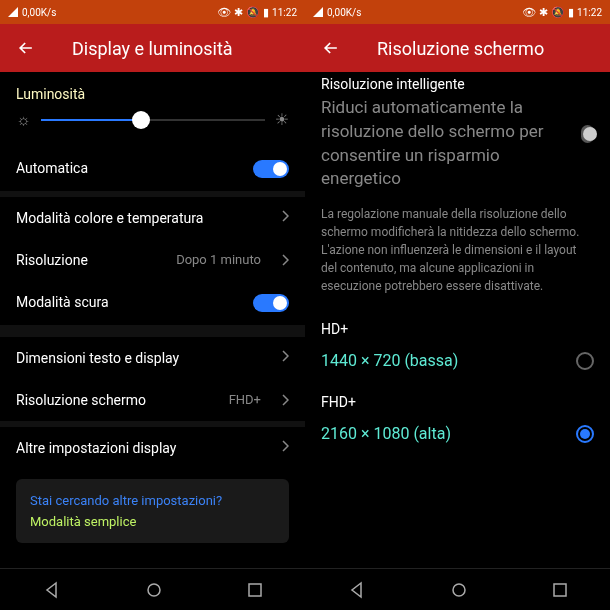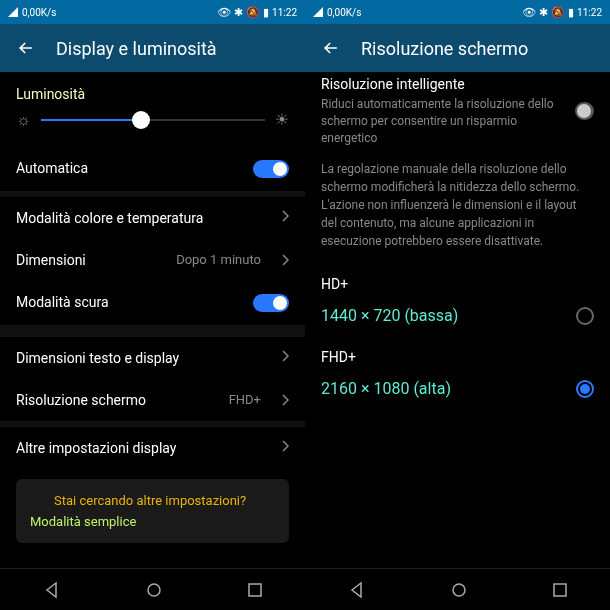--- a/index.html
+++ b/index.html
@@ -1,23 +1,23 @@
 <!DOCTYPE html>
 <html><head>
 <meta charset="utf-8">
 <style>
 * { margin: 0; padding: 0; box-sizing: border-box; }
 body { display: flex; background: #fff; font-family: -apple-system, Roboto, sans-serif; }
 .phone { width: 305px; height: 610px; background: #000; display: flex; flex-direction: column; color: #fff; position: relative; }
-.status-bar { height: 24px; display: flex; align-items: center; justify-content: space-between; padding: 0 8px; font-size: 11px; background: #0369a1; }
+.status-bar { height: 24px; display: flex; align-items: center; justify-content: space-between; padding: 0 8px; font-size: 11px; background: #c2410c; }
 .status-left { display: flex; align-items: center; gap: 4px; }
 .status-right { display: flex; align-items: center; gap: 3px; }
 .signal-icon { width: 10px; height: 10px; }
 .status-text { font-size: 10px; }
-.header { height: 48px; display: flex; align-items: center; padding: 0 16px; gap: 20px; background: #0c4a6e; }
+.header { height: 48px; display: flex; align-items: center; padding: 0 16px; gap: 36px; background: #b91c1c; }
 .back-arrow { width: 20px; cursor: pointer; }
 .header-title { font-size: 18px; font-weight: 400; }
 .content { flex: 1; overflow-y: auto; background: #000; }
 .section-label { padding: 14px 16px 8px; font-size: 14px; color: #fef9c3; }
 .brightness-block { padding: 0 16px 18px; }
 .brightness-row { display: flex; align-items: center; gap: 10px; }
 .sun-small, .sun-big { color: #888; }
 .slider-track { flex: 1; height: 2px; background: #333; position: relative; }
 .slider-fill { position: absolute; left: 0; top: 0; height: 2px; background: #2979ff; width: 45%; }
 .slider-thumb { position: absolute; left: 45%; top: 50%; transform: translate(-50%, -50%); width: 18px; height: 18px; background: #fff; border-radius: 50%; }
@@ -26,27 +26,27 @@
 .item-right { display: flex; align-items: center; }
 .chevron { color: #888; }
 .toggle { width: 36px; height: 18px; border-radius: 10px; position: relative; cursor: pointer; }
 .toggle.on { background: #2979ff; }
 .toggle.off { background: #555; }
 .toggle-thumb { width: 14px; height: 14px; background: #fff; border-radius: 50%; position: absolute; top: 2px; }
 .toggle.on .toggle-thumb { right: 2px; }
 .toggle.off .toggle-thumb { left: 2px; right: auto; background: #ccc; }
 .divider { height: 6px; background: #111; }
 .hint-card { margin: 10px 16px 0; padding: 14px 14px; background: #1a1a1a; border-radius: 6px; font-size: 13px; }
-.hint-card .hint-text { color: #eab308; margin-left: 24px; }
+.hint-card .hint-text { color: #3b82f6; }
 .hint-card .hint-link { color: #bef264; margin-top: 6px; cursor: pointer; }
 .nav-bar { height: 42px; display: flex; align-items: center; justify-content: space-around; background: #000; border-top: 1px solid #222; }
 .nav-btn { color: #aaa; cursor: pointer; }
 .desc-block { padding: 4px 16px 14px; }
 .desc-title { font-size: 14px; color: #fff; margin-bottom: 4px; }
-.desc-sub { font-size: 12px; color: #888; line-height: 1.4; }
+.desc-sub { font-size: 17px; color: #888; line-height: 1.4; }
 .desc-row { display: flex; align-items: center; justify-content: space-between; gap: 2px; }
 .section-header { padding: 14px 16px 8px; font-size: 12px; color: #2979ff; letter-spacing: 0.5px; }
 .section-desc { padding: 0 16px 14px; font-size: 12px; color: #888; line-height: 1.5; }
 .radio-item { display: flex; justify-content: space-between; align-items: flex-end; padding: 12px 16px; cursor: pointer; }
 .radio-left .radio-title { font-size: 14px; color: #fff; }
 .radio-left .radio-sub { font-size: 16px; color: #5eead4; margin-top: 14px; }
 .radio-circle { width: 18px; height: 18px; border: 2px solid #666; border-radius: 50%; }
 .radio-circle.selected { border-color: #2979ff; display: flex; align-items: center; justify-content: center; }
 .radio-circle.selected::after { content: ''; width: 10px; height: 10px; background: #2979ff; border-radius: 50%; }
 </style>
@@ -96,21 +96,21 @@
     <div class="divider"></div>
     <div class="settings-item">
       <span>Modalità colore e temperatura</span>
       <div class="item-right">
           <svg class="chevron" width="8" height="12" viewBox="0 0 8 12" fill="none" stroke="#888" stroke-width="1.5">
             <path d="M2 1l5 5-5 5"></path>
           </svg>
         </div>
     </div>
     <div class="settings-item">
-      <span>Dimensioni</span>
+      <span>Risoluzione</span>
       <div class="item-right">
           <span class="value">Dopo 1 minuto</span>
           <svg class="chevron" width="8" height="12" viewBox="0 0 8 12" fill="none" stroke="#888" stroke-width="1.5">
             <path d="M2 1l5 5-5 5"></path>
           </svg>
         </div>
     </div>
     <div class="settings-item">
       <span>Modalità scura</span>
       <div class="toggle on">

